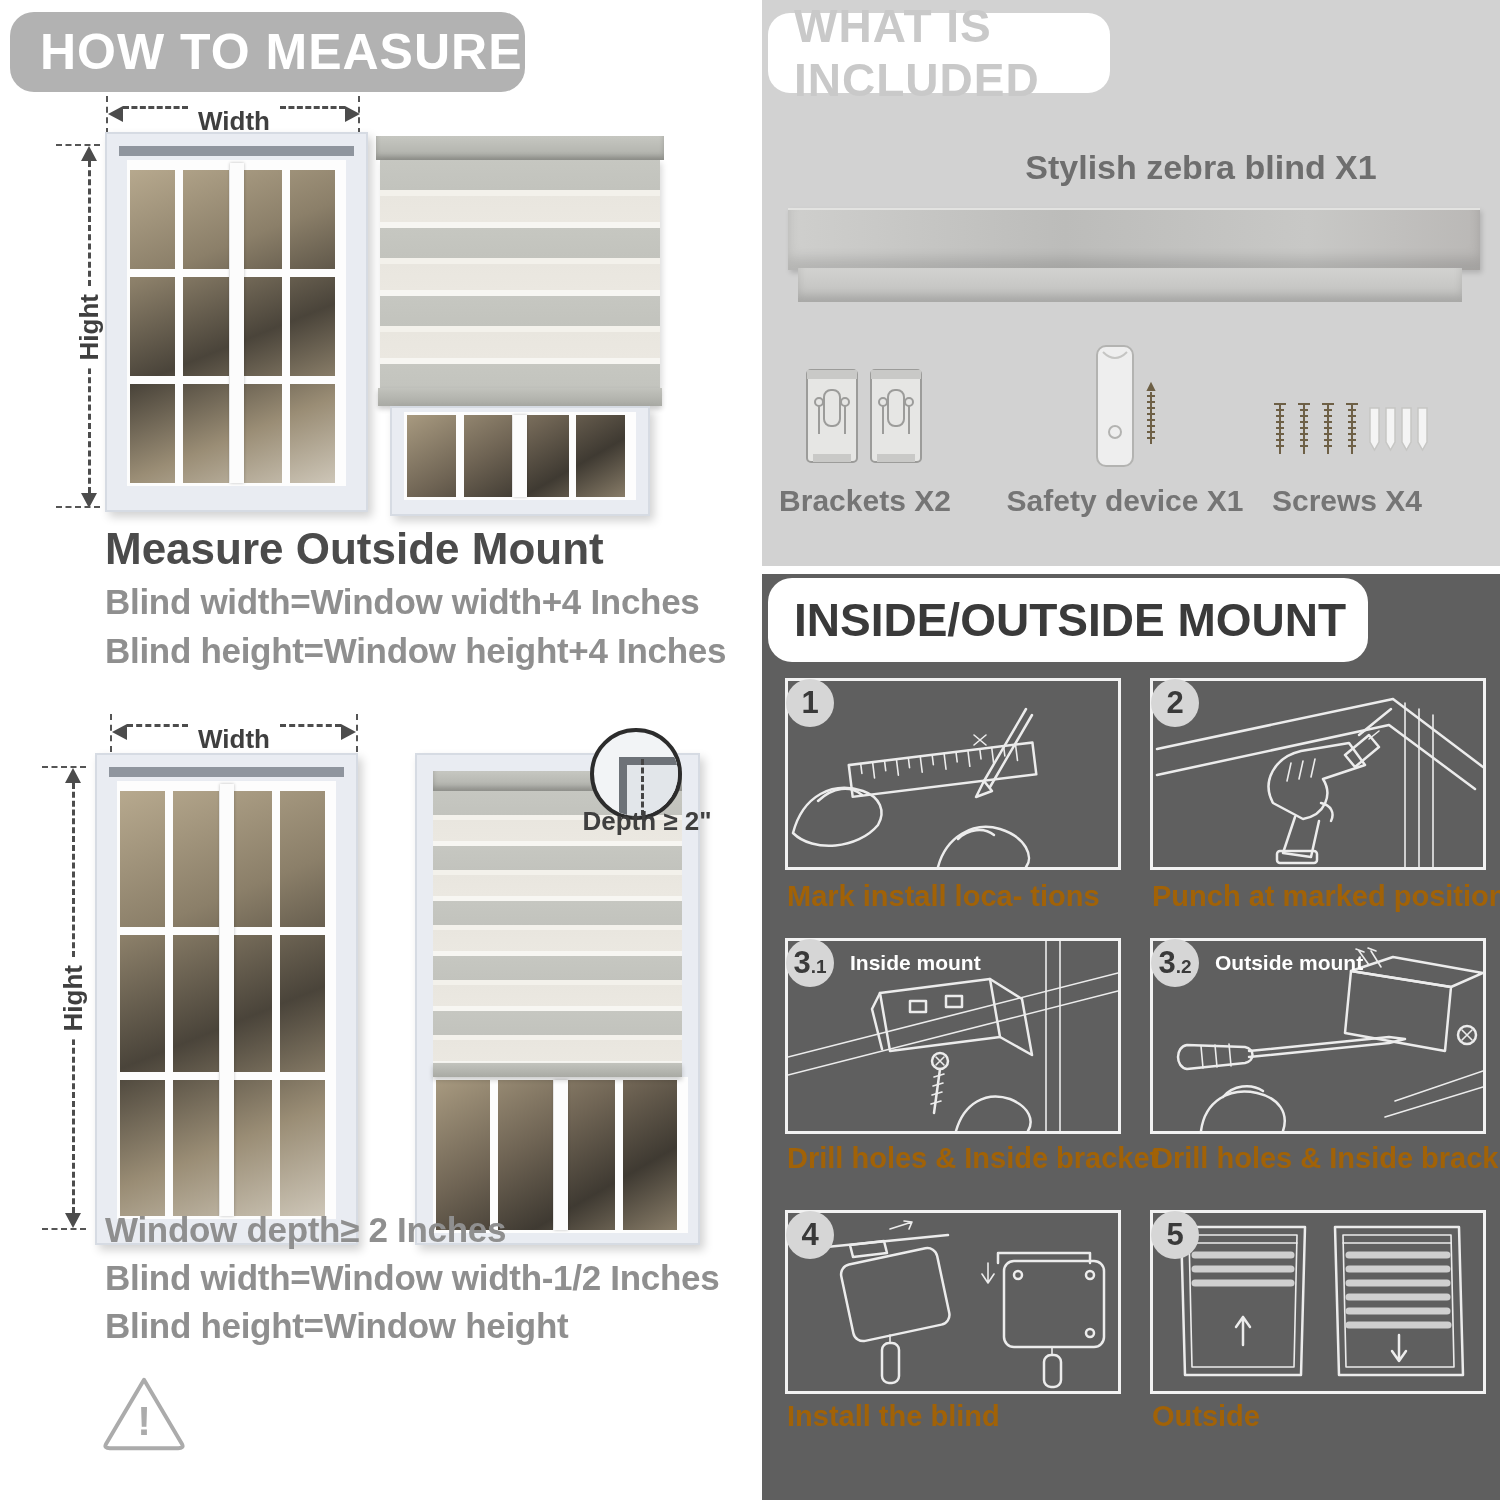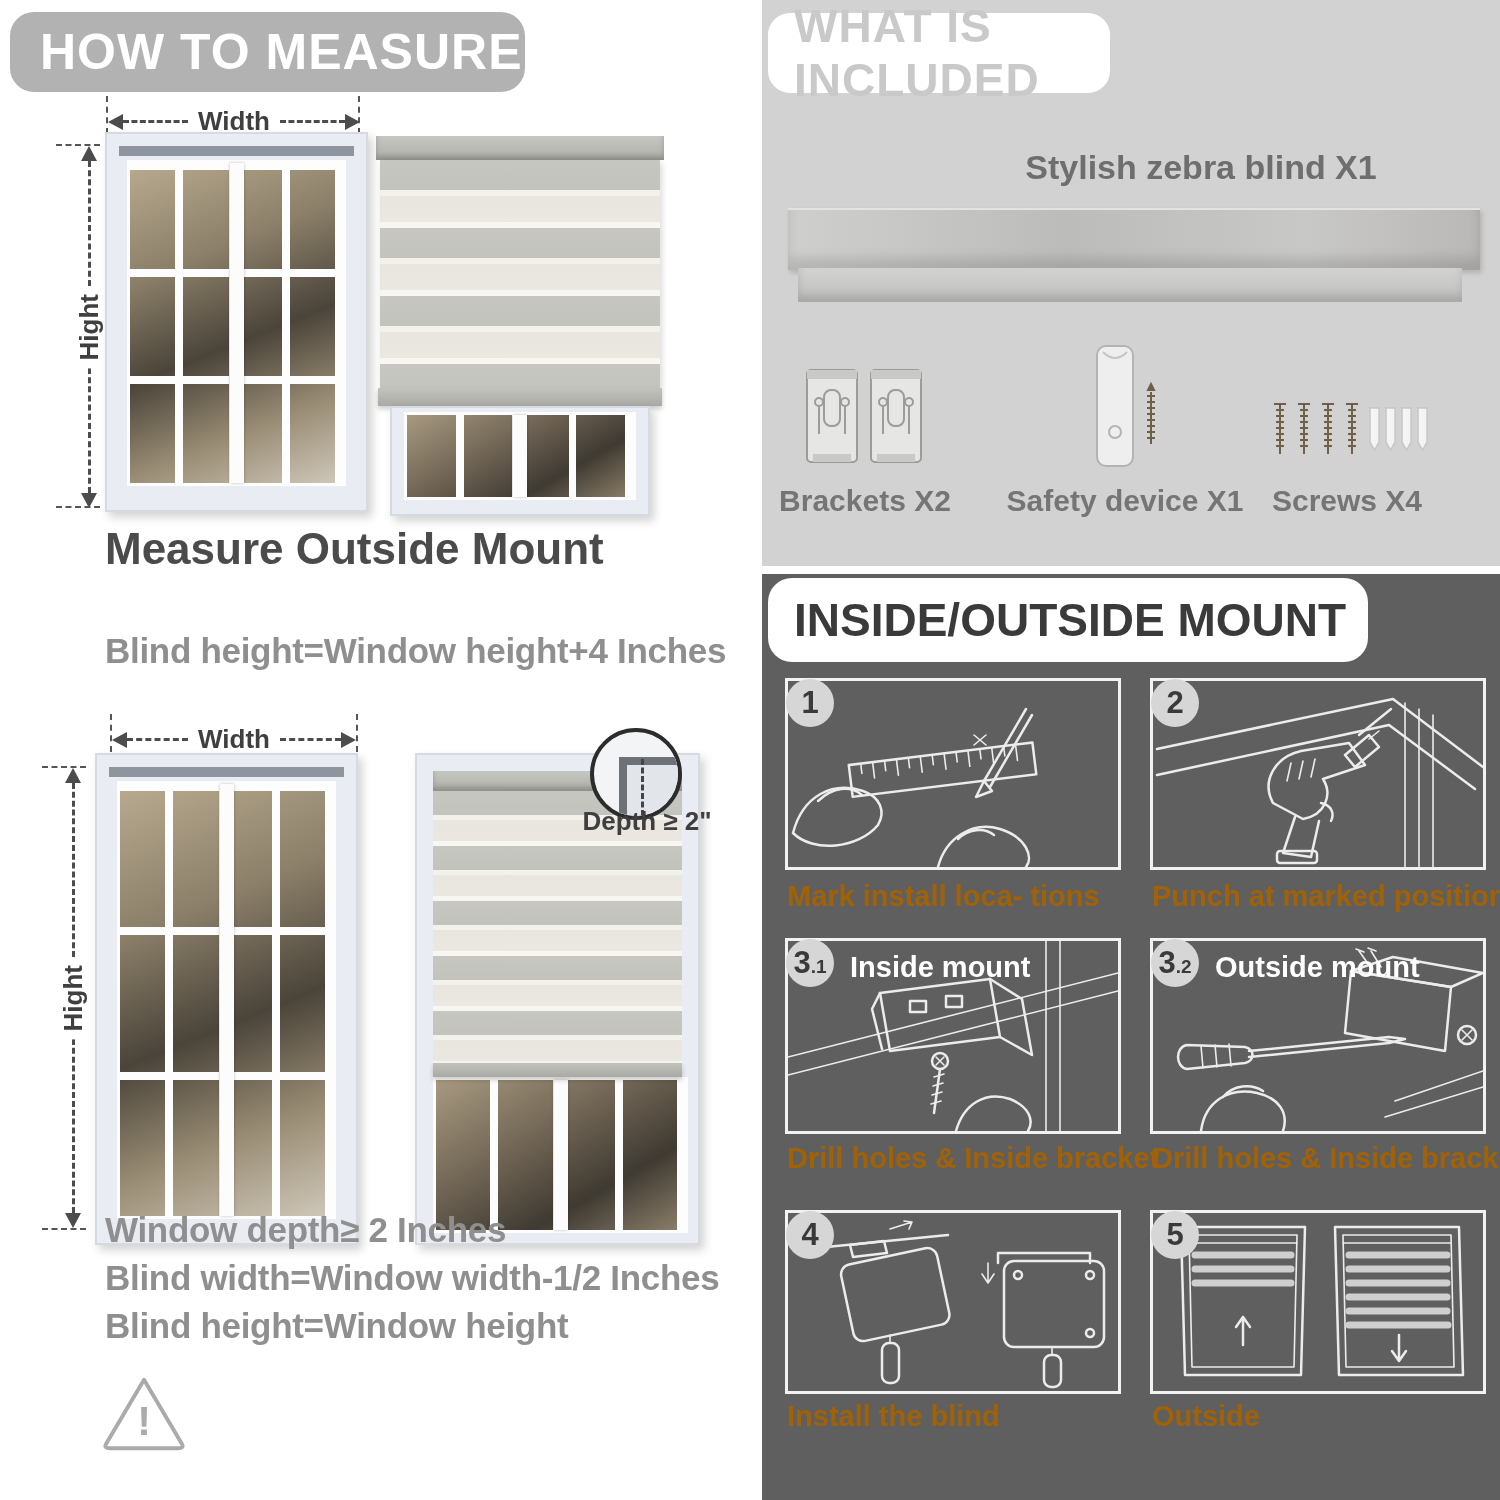--- a/index.html
+++ b/index.html
@@ -47,21 +47,21 @@
          #c6c7c1 0px,#c2c3bd 30px,#f3f1eb 30px,#f3f1eb 36px,
          #e9e6df 36px,#ebe8e1 62px,#f7f6f2 62px,#f7f6f2 68px);
          box-shadow:2px 3px 6px rgba(0,0,0,.15);}
   .zebra-sm{position:absolute;background:repeating-linear-gradient(180deg,
          #c6c7c1 0px,#c2c3bd 24px,#f3f1eb 24px,#f3f1eb 29px,
          #e9e6df 29px,#ebe8e1 50px,#f7f6f2 50px,#f7f6f2 55px);}
   .rail{position:absolute;background:linear-gradient(180deg,#c2c3bd,#a9aaa4);
         box-shadow:0 3px 5px rgba(0,0,0,.2);}
 
   
-  .harrow{position:absolute;display:flex;align-items:center;}
+  .harrow{position:absolute;display:flex;align-items:flex-start;}
   .harrow .dash{flex:1;height:0;border-top:3px dashed #4c4c4c;}
   .harrow .lbl{font-size:26px;font-weight:bold;color:#3f3f3f;padding:0 10px;background:#fff;}
   .varrow{position:absolute;display:flex;flex-direction:column;align-items:center;}
   .varrow .vdash{flex:1;width:0;border-left:3px dashed #4c4c4c;}
   .varrow .lbl{font-size:26px;font-weight:bold;color:#3f3f3f;background:#fff;padding:8px 0;
                writing-mode:vertical-rl;transform:rotate(180deg);}
   .ah{width:0;height:0;border:8px solid transparent;}
   .ah-l{border-right:15px solid #4c4c4c;border-left:0;}
   .ah-r{border-left:15px solid #4c4c4c;border-right:0;}
   .ah-u{border-bottom:15px solid #4c4c4c;border-top:0;}
@@ -88,21 +88,21 @@
   .headrail2{position:absolute;left:798px;top:268px;width:664px;height:34px;
        background:linear-gradient(180deg,#d2d2d0,#bfbfbd);box-shadow:inset 0 -7px 8px rgba(0,0,0,.12);}
   .partlbl{position:absolute;top:484px;font-size:30px;font-weight:bold;color:#757575;text-align:center;}
 
   .mountPanel{position:absolute;left:762px;top:574px;width:738px;height:926px;background:#5f5f5f;}
   .stepframe{position:absolute;border:3px solid #f2f2f2;box-sizing:border-box;}
   .badge{position:absolute;top:-2px;left:-2px;width:48px;height:48px;border-radius:50%;
          background:#d6d6d6;color:#3a3a3a;font-weight:bold;font-size:31px;
          display:flex;align-items:center;justify-content:center;z-index:2;}
   .badge .sub{font-size:19px;margin-top:8px;}
-  .steptitle{position:absolute;left:62px;top:10px;color:#fff;font-weight:bold;font-size:29px;z-index:2;white-space:nowrap;}
+  .steptitle{position:absolute;left:62px;top:10px;color:#fff;font-weight:bold;font-size:21px;z-index:2;white-space:nowrap;}
   .caption{position:absolute;color:#a16207;font-weight:bold;font-size:29px;white-space:nowrap;}
   .art{position:absolute;inset:0;width:100%;height:100%;}
   .art path,.art rect,.art circle,.art polyline{fill:none;stroke:#ececec;stroke-width:2.5;
        stroke-linecap:round;stroke-linejoin:round;}
   .art .stripe{stroke:#cfcfcf;stroke-width:7;}
   .art .thin{stroke-width:1.6;}
 </style>
 </head>
 <body>
 
@@ -144,20 +144,21 @@
     <div class="zebra" style="left:4px;top:24px;width:280px;height:228px;"></div>
     <div class="rail" style="left:2px;top:252px;width:284px;height:18px;"></div>
     <div class="winframe" style="left:14px;top:270px;width:260px;height:110px;">
       <div class="glass1row" style="left:12px;top:4px;right:12px;bottom:14px;">
         <div class="stile"></div>
       </div>
     </div>
   </div>
 
   <div class="h2" style="left:105px;top:524px;">Measure Outside Mount</div>
+  <div class="bline" style="left:105px;top:582px;">Blind width=Window width+4 Inches</div>
   <div class="bline" style="left:105px;top:631px;">Blind height=Window height+4 Inches</div>
 
   <div class="harrow" style="left:112px;top:724px;width:244px;">
     <span class="ah ah-l"></span>
     <span class="dash"></span>
     <span class="lbl">Width</span>
     <span class="dash"></span>
     <span class="ah ah-r"></span>
   </div>
   <div class="tickv" style="left:110px;top:714px;"></div>

